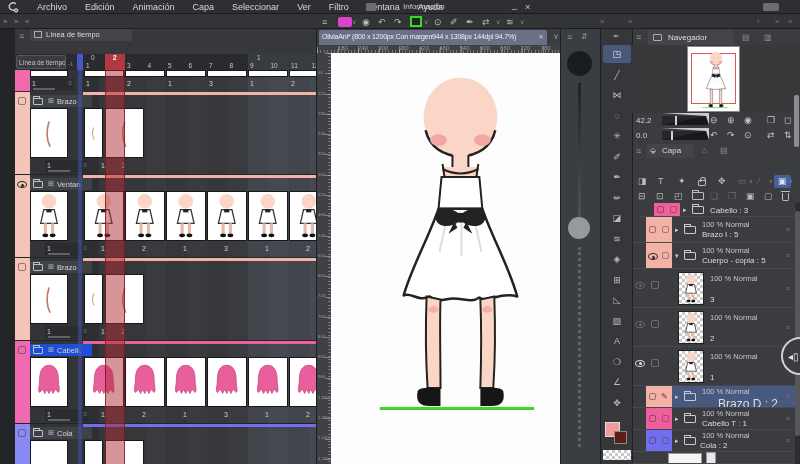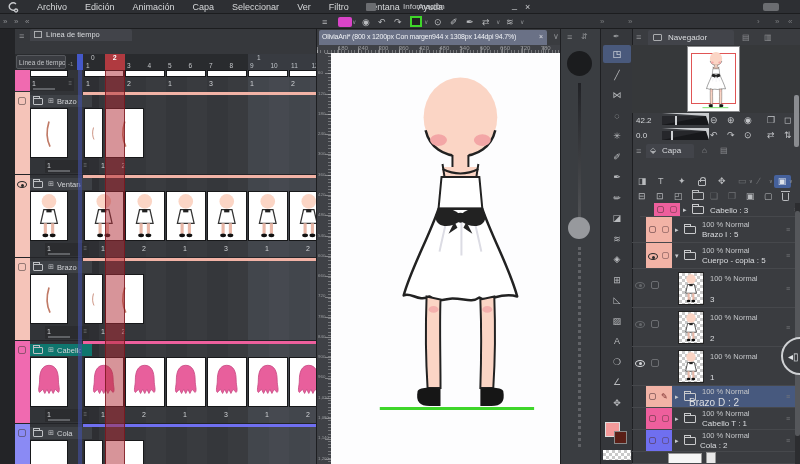--- a/index.html
+++ b/index.html
@@ -327,21 +327,21 @@
           <div class="abs" style="left: 3px; top: 10px; width: 22px; height: 2px; background: rgb(96, 98, 102);"></div>
         </div>
         <div class="abs" style="left: 86px; top: 70px; font-size: 7px; color: rgb(208, 210, 213); white-space: nowrap;">1</div>
         <div class="abs" style="left: 106.5px; top: 70px; font-size: 7px; color: rgb(208, 210, 213); white-space: nowrap;">2</div>
         <div class="abs" style="left: 0px; top: 82px; width: 301px; height: 1px; background: rgb(35, 36, 40);"></div>
       </div>
       <div class="abs" style="left: 15px; top: 341px; width: 301px; height: 83px;">
         <div class="abs" style="left: 0px; top: 0px; width: 15px; height: 83px; background: rgb(240, 106, 176);"></div>
         <div class="abs" style="left: 3px; top: 5px; width: 8px; height: 8px; border: 1px solid rgba(70, 60, 60, 0.55); border-radius: 2px;"></div>
         <div class="abs" style="left: 68px; top: 0px; width: 233px; height: 3px; background: rgb(238, 95, 157);"></div>
-        <div class="abs" style="left: 15px; top: 3px; width: 62px; height: 12px; background: #0f766e;">
+        <div class="abs" style="left: 15px; top: 3px; width: 62px; height: 12px; background: #1d4ed8;">
           <div class="abs" style="left: 3px; top: 2px; color: rgb(191, 193, 196);"><span class="ico-folder" style="width:10px;height:7px;"></span></div>
           <div class="abs" style="left: 18px; top: 2px; font-size: 7px; color: rgb(191, 193, 196); white-space: nowrap;">⊞</div>
           <div class="abs" style="left: 27px; top: 2px; font-size: 7.5px; color: rgb(210, 212, 215); white-space: nowrap; width: 24px; overflow: hidden;">Cabello</div>
         </div>
         <div class="abs cel" style="left: 15px; top: 16px; width: 38px; height: 50px;">
           <svg viewBox="0 0 34 46" preserveAspectRatio="xMidYMid meet">
             <use href="#sym-mini-hair"></use>
           </svg>
         </div>
         <div class="abs cel" style="left: 69px; top: 16px; width: 39.5px; height: 50px;">
@@ -664,21 +664,21 @@
       </div>
       <div class="abs" style="left: 0px; top: 183px; width: 164px; height: 22px;">
         <div class="abs" style="left: 14px; top: 0px; width: 13px; height: 22px; background: rgb(242, 179, 166);"></div>
         <div class="abs" style="left: 27px; top: 0px; width: 13px; height: 22px; background: rgb(242, 179, 166);"></div>
         <div class="abs" style="left: 17px; top: 7px; width: 7px; height: 7px; border: 1px solid rgba(80, 50, 55, 0.55); border-radius: 2px;"></div>
         <div class="abs" style="left: 29px; top: 6px; font-size: 8px; color: rgb(124, 47, 47); white-space: nowrap;">✎</div>
         <div class="abs" style="left: 40px; top: 0px; width: 124px; height: 22px; background: rgb(71, 89, 126);"></div>
         <div class="abs" style="left: 43px; top: 7px; font-size: 7px; color: rgb(200, 202, 205); white-space: nowrap;">▸</div>
         <div class="abs" style="left: 52px; top: 6px; color: rgb(201, 202, 204);"><span class="ico-folder"></span></div>
         <div class="abs" style="left: 70px; top: 1px; font-size: 7.5px; color: rgb(196, 198, 201); white-space: nowrap;">100 % Normal</div>
-        <div class="abs" style="left: 57px; top: 11px; font-size: 10px; color: rgb(220, 222, 225); white-space: nowrap;">Brazo D : 2</div>
+        <div class="abs" style="left: 86px; top: 11px; font-size: 12px; color: rgb(220, 222, 225); white-space: nowrap;">Brazo D : 2</div>
         <div class="abs" style="right: 6px; top: 7px; font-size: 7px; color: rgb(119, 121, 124); white-space: nowrap;">≡</div>
         <div class="abs" style="left: 0px; top: 21px; width: 164px; height: 1px; background: rgb(70, 72, 76);"></div>
       </div>
       <div class="abs" style="left: 0px; top: 205px; width: 164px; height: 22px;">
         <div class="abs" style="left: 14px; top: 0px; width: 13px; height: 22px; background: rgb(238, 95, 157);"></div>
         <div class="abs" style="left: 27px; top: 0px; width: 13px; height: 22px; background: rgb(238, 95, 157);"></div>
         <div class="abs" style="left: 17px; top: 7px; width: 7px; height: 7px; border: 1px solid rgba(80, 50, 55, 0.55); border-radius: 2px;"></div>
         <div class="abs" style="left: 30px; top: 7px; width: 7px; height: 7px; border: 1px solid rgba(80, 50, 55, 0.45); border-radius: 2px;"></div>
         <div class="abs" style="left: 43px; top: 7px; font-size: 7px; color: rgb(200, 202, 205); white-space: nowrap;">▸</div>
         <div class="abs" style="left: 52px; top: 6px; color: rgb(201, 202, 204);"><span class="ico-folder"></span></div>

